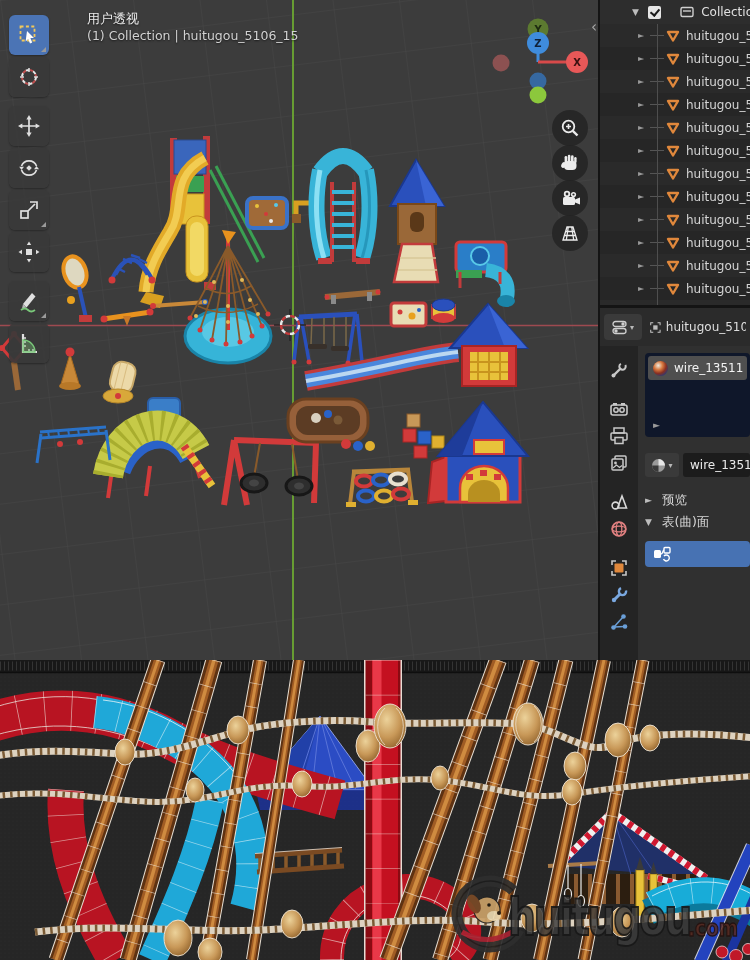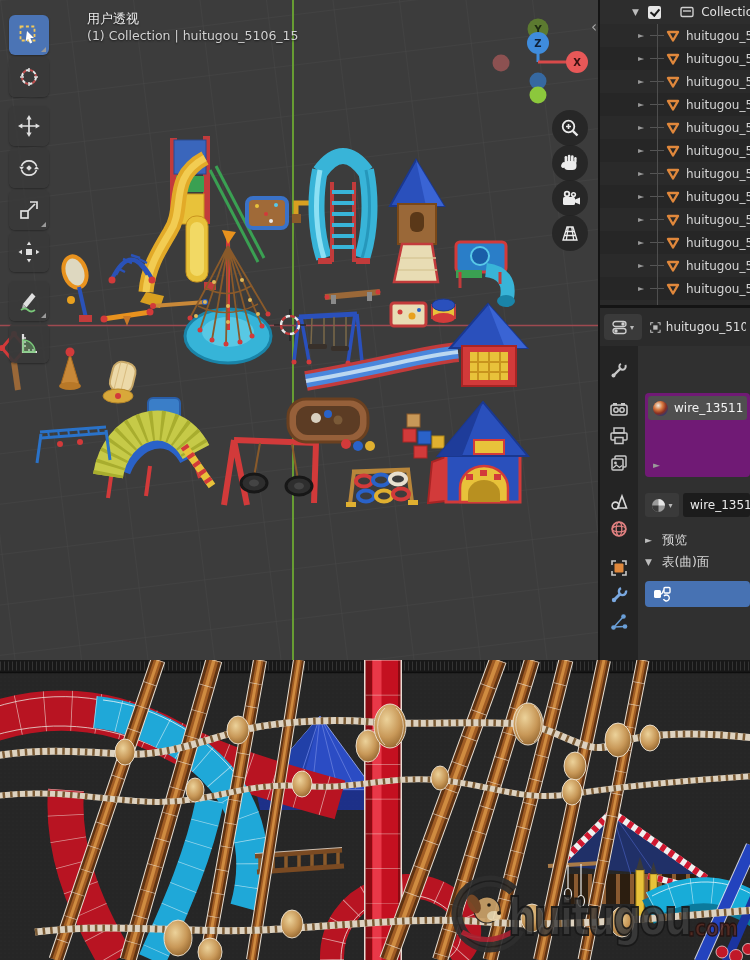--- a/index.html
+++ b/index.html
@@ -46,21 +46,21 @@
   .props-header{height:38px;background:#2b2b2b;display:flex;align-items:center;padding:0 4px;gap:8px;flex:none;}
   .editor-btn{width:38px;height:26px;border-radius:4px;background:#3a3a3a;display:flex;align-items:center;justify-content:center;gap:1px;flex:none;}
   .chev{color:#b8b8b8;font-size:8px;}
   .crumb{display:flex;align-items:center;gap:5px;overflow:hidden;flex:1;}
   .crumb-label{font-size:12px;color:#dedede;white-space:nowrap;overflow:hidden;}
   .props-body{flex:1;display:flex;overflow:hidden;}
   .tab-strip{width:38px;background:#242424;display:flex;flex-direction:column;align-items:center;padding-top:12px;flex:none;}
   .tab{width:30px;height:24px;display:flex;align-items:center;justify-content:center;border-radius:4px 0 0 4px;margin-bottom:3px;}
   .tab.g{margin-top:12px;}
   .props-content{flex:1;padding:7px 0 0 7px;overflow:hidden;}
-  .mat-list{height:84px;background:#701a75;border-radius:4px;position:relative;margin-top:40px;}
+  .mat-list{height:84px;background:#0f172a;border-radius:4px;position:relative;}
   .mat-slot{position:absolute;left:3px;top:3px;right:3px;height:24px;background:#4f4f4f;border-radius:3px;
     display:flex;align-items:center;gap:6px;padding:0 5px;font-size:12px;color:#f2f2f2;white-space:nowrap;overflow:hidden;}
   .mat-sphere{width:15px;height:15px;border-radius:50%;flex:none;
     background:radial-gradient(circle at 35% 30%, #f0ece0 0%, #d87a40 30%, #8a3020 55%, #283878 80%, #101828 100%);}
   .mat-specials{position:absolute;left:8px;bottom:7px;color:#9a9a9a;font-size:9px;}
   .mat-picker{display:flex;gap:4px;margin-top:16px;height:24px;}
   .picker-btn{width:34px;background:#3a3a3a;border-radius:3px;display:flex;align-items:center;justify-content:center;gap:2px;flex:none;}
   .picker-field{flex:1;background:#1c1c1c;border-radius:3px;font-size:12px;color:#eaeaea;line-height:24px;padding:0 7px;white-space:nowrap;overflow:hidden;}
   .sec-row{display:flex;align-items:center;gap:8px;font-size:12.5px;color:#d8d8d8;height:22px;}
   .sec-row.first{margin-top:12px;}

